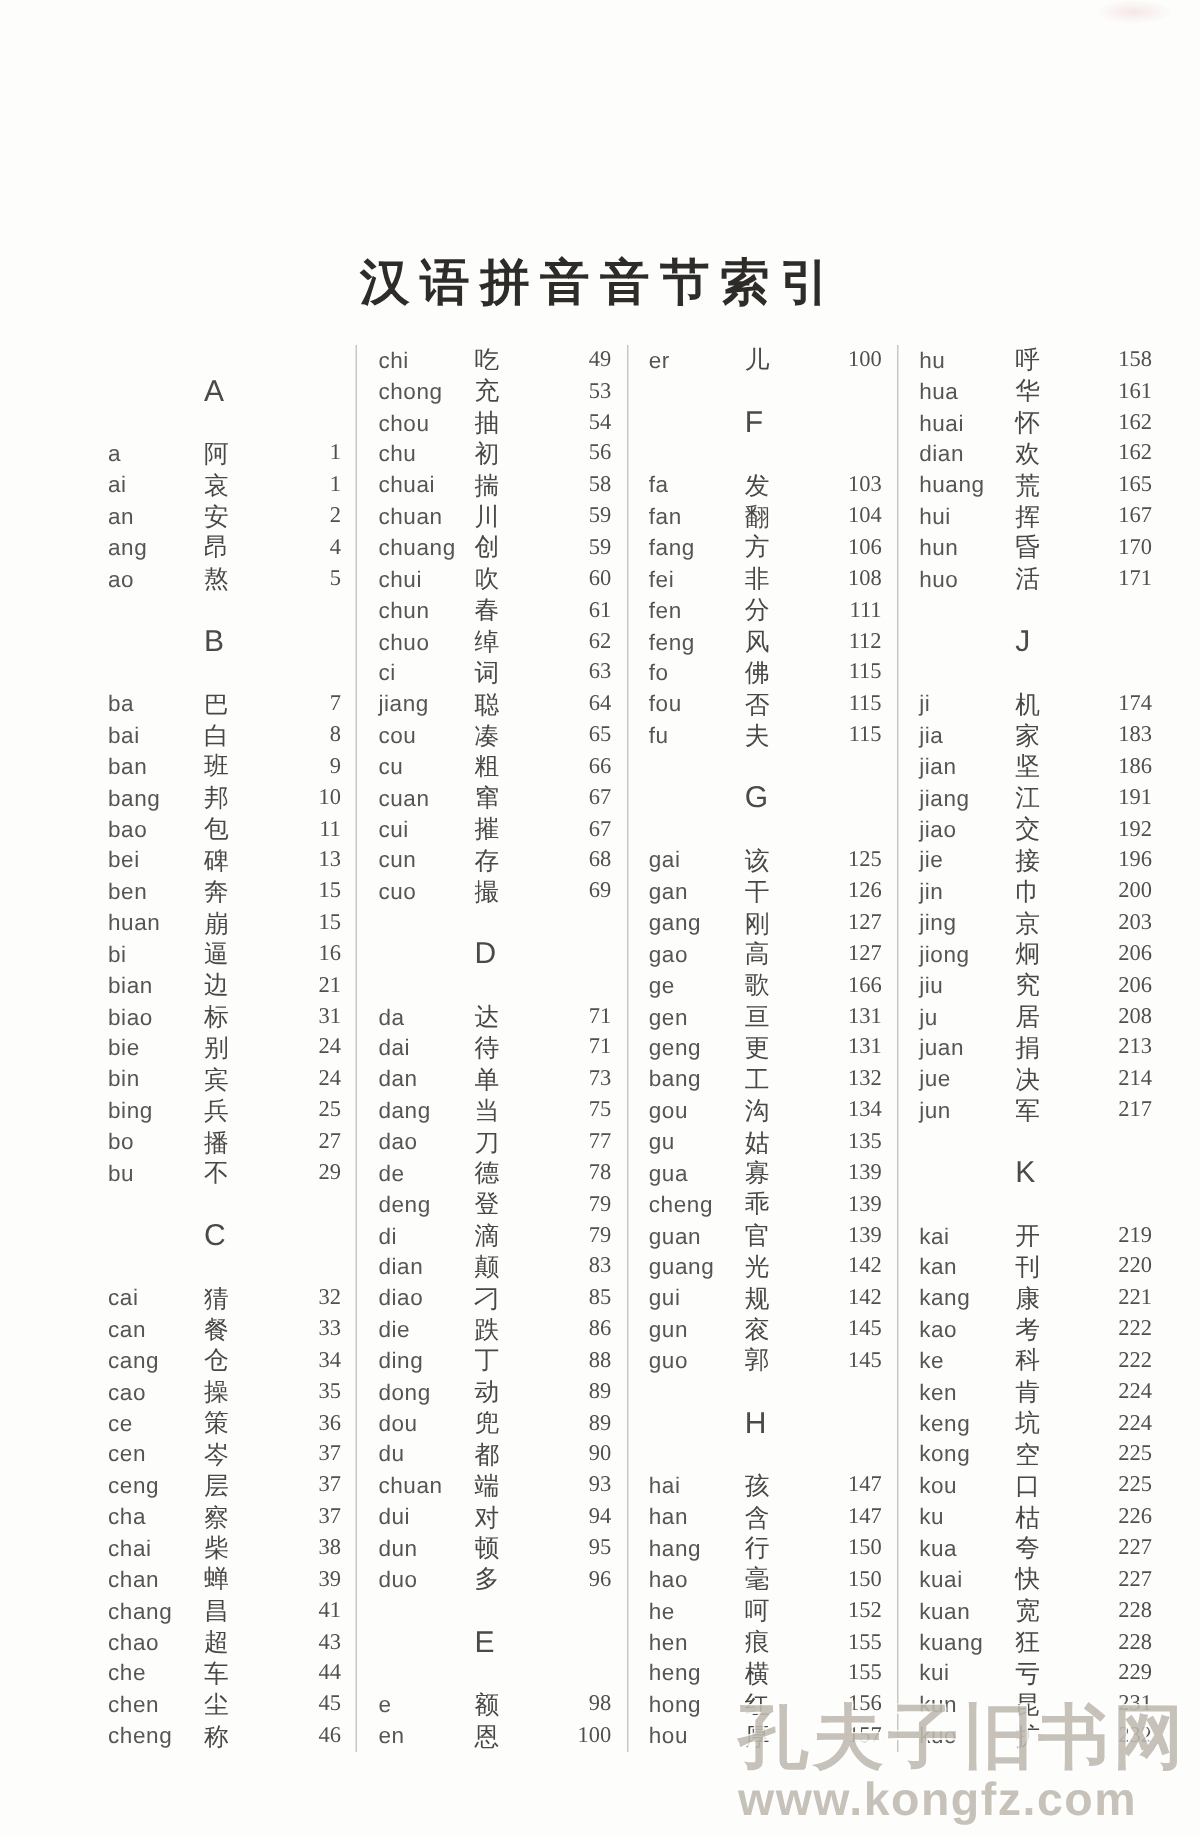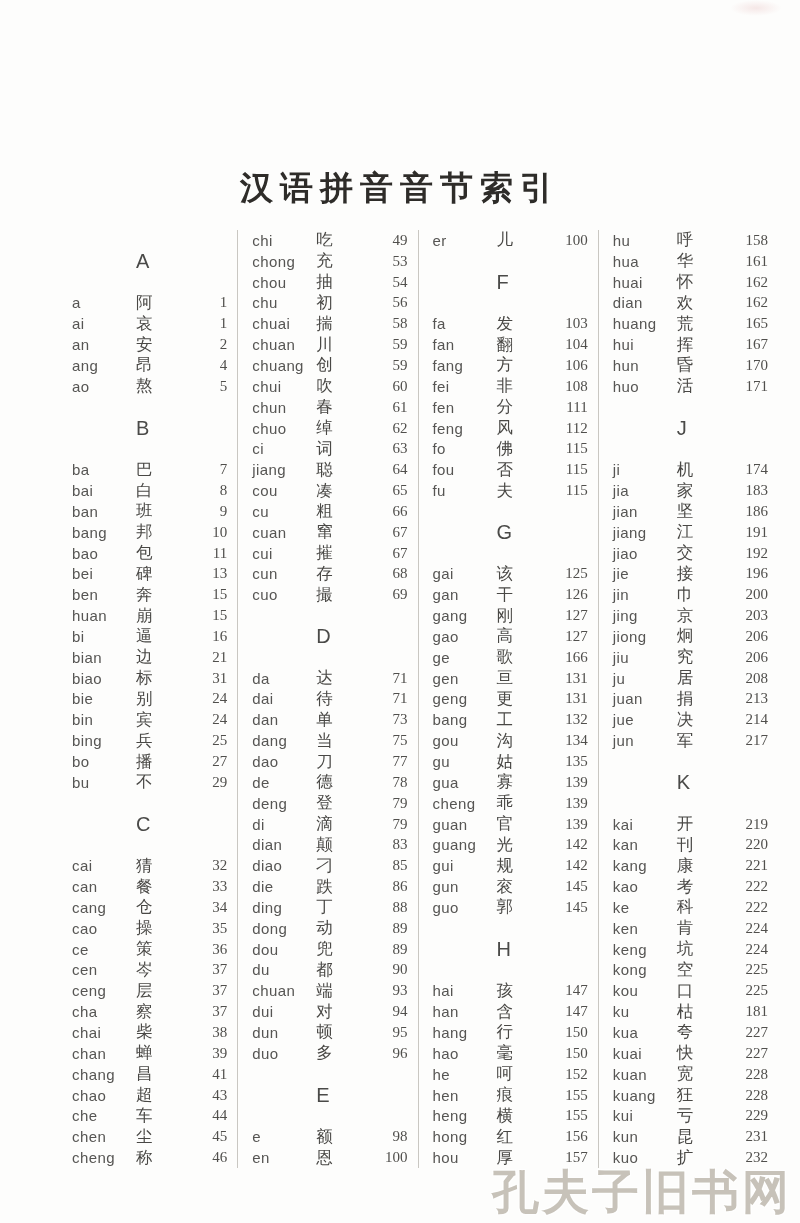--- a/index.html
+++ b/index.html
@@ -824,21 +824,21 @@
         <span class="pg">225</span>
       </div>
       <div class="entry">
         <span class="py">kou</span>
         <span class="hz">口</span>
         <span class="pg">225</span>
       </div>
       <div class="entry">
         <span class="py">ku</span>
         <span class="hz">枯</span>
-        <span class="pg">181</span>
+        <span class="pg">226</span>
       </div>
       <div class="entry">
         <span class="py">kua</span>
         <span class="hz">夸</span>
         <span class="pg">227</span>
       </div>
       <div class="entry">
         <span class="py">kuai</span>
         <span class="hz">快</span>
         <span class="pg">227</span>
@@ -866,13 +866,14 @@
       <div class="entry">
         <span class="py">kuo</span>
         <span class="hz">扩</span>
         <span class="pg">232</span>
       </div>
     </div>
   </div>
 
 <div class="watermark">
   <div class="wm-cn">孔夫子旧书网</div>
+  <div class="wm-url">www.kongfz.com</div>
 </div>
 
 </body></html>

